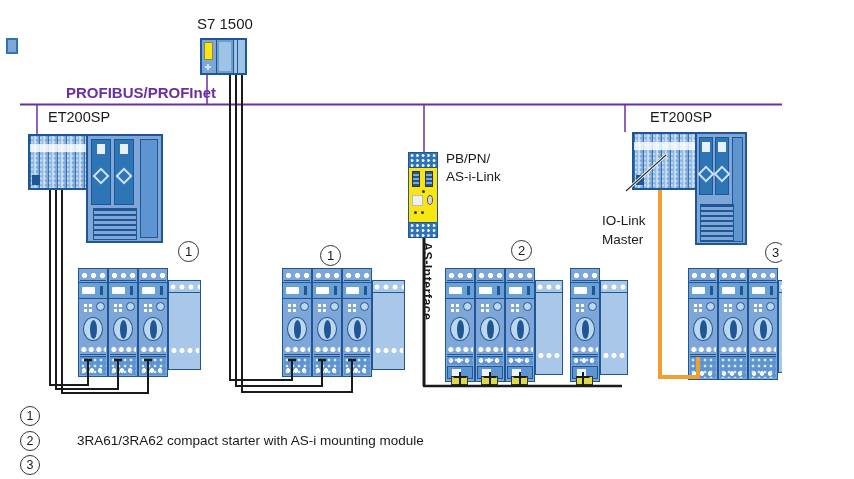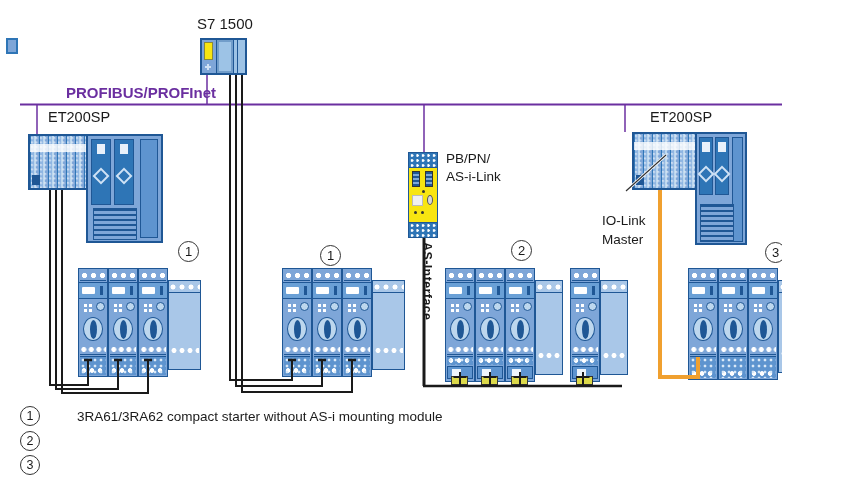--- a/index.html
+++ b/index.html
@@ -492,23 +492,23 @@
     </g>
     <g>
       <path d="M626 191 L666 155" stroke="#ffffff" stroke-width="3" fill="none"></path>
       <path d="M626 191 L666 155" stroke="#333333" stroke-width="1.2" fill="none"></path>
     </g>
   </svg>
 
   <div class="legend">
     <div class="legend-row">
       <span class="legend-num">1</span>
-      <span class="legend-text">3RA61/3RA62 compact starter without AS-i mounting module</span>
     </div>
     <div class="legend-row">
       <span class="legend-num">2</span>
+      <span class="legend-text">3RA61/3RA62 compact starter with AS-i mounting module</span>
     </div>
     <div class="legend-row">
       <span class="legend-num">3</span>
     </div>
   </div>
 
 </div>
 
 </body></html>

